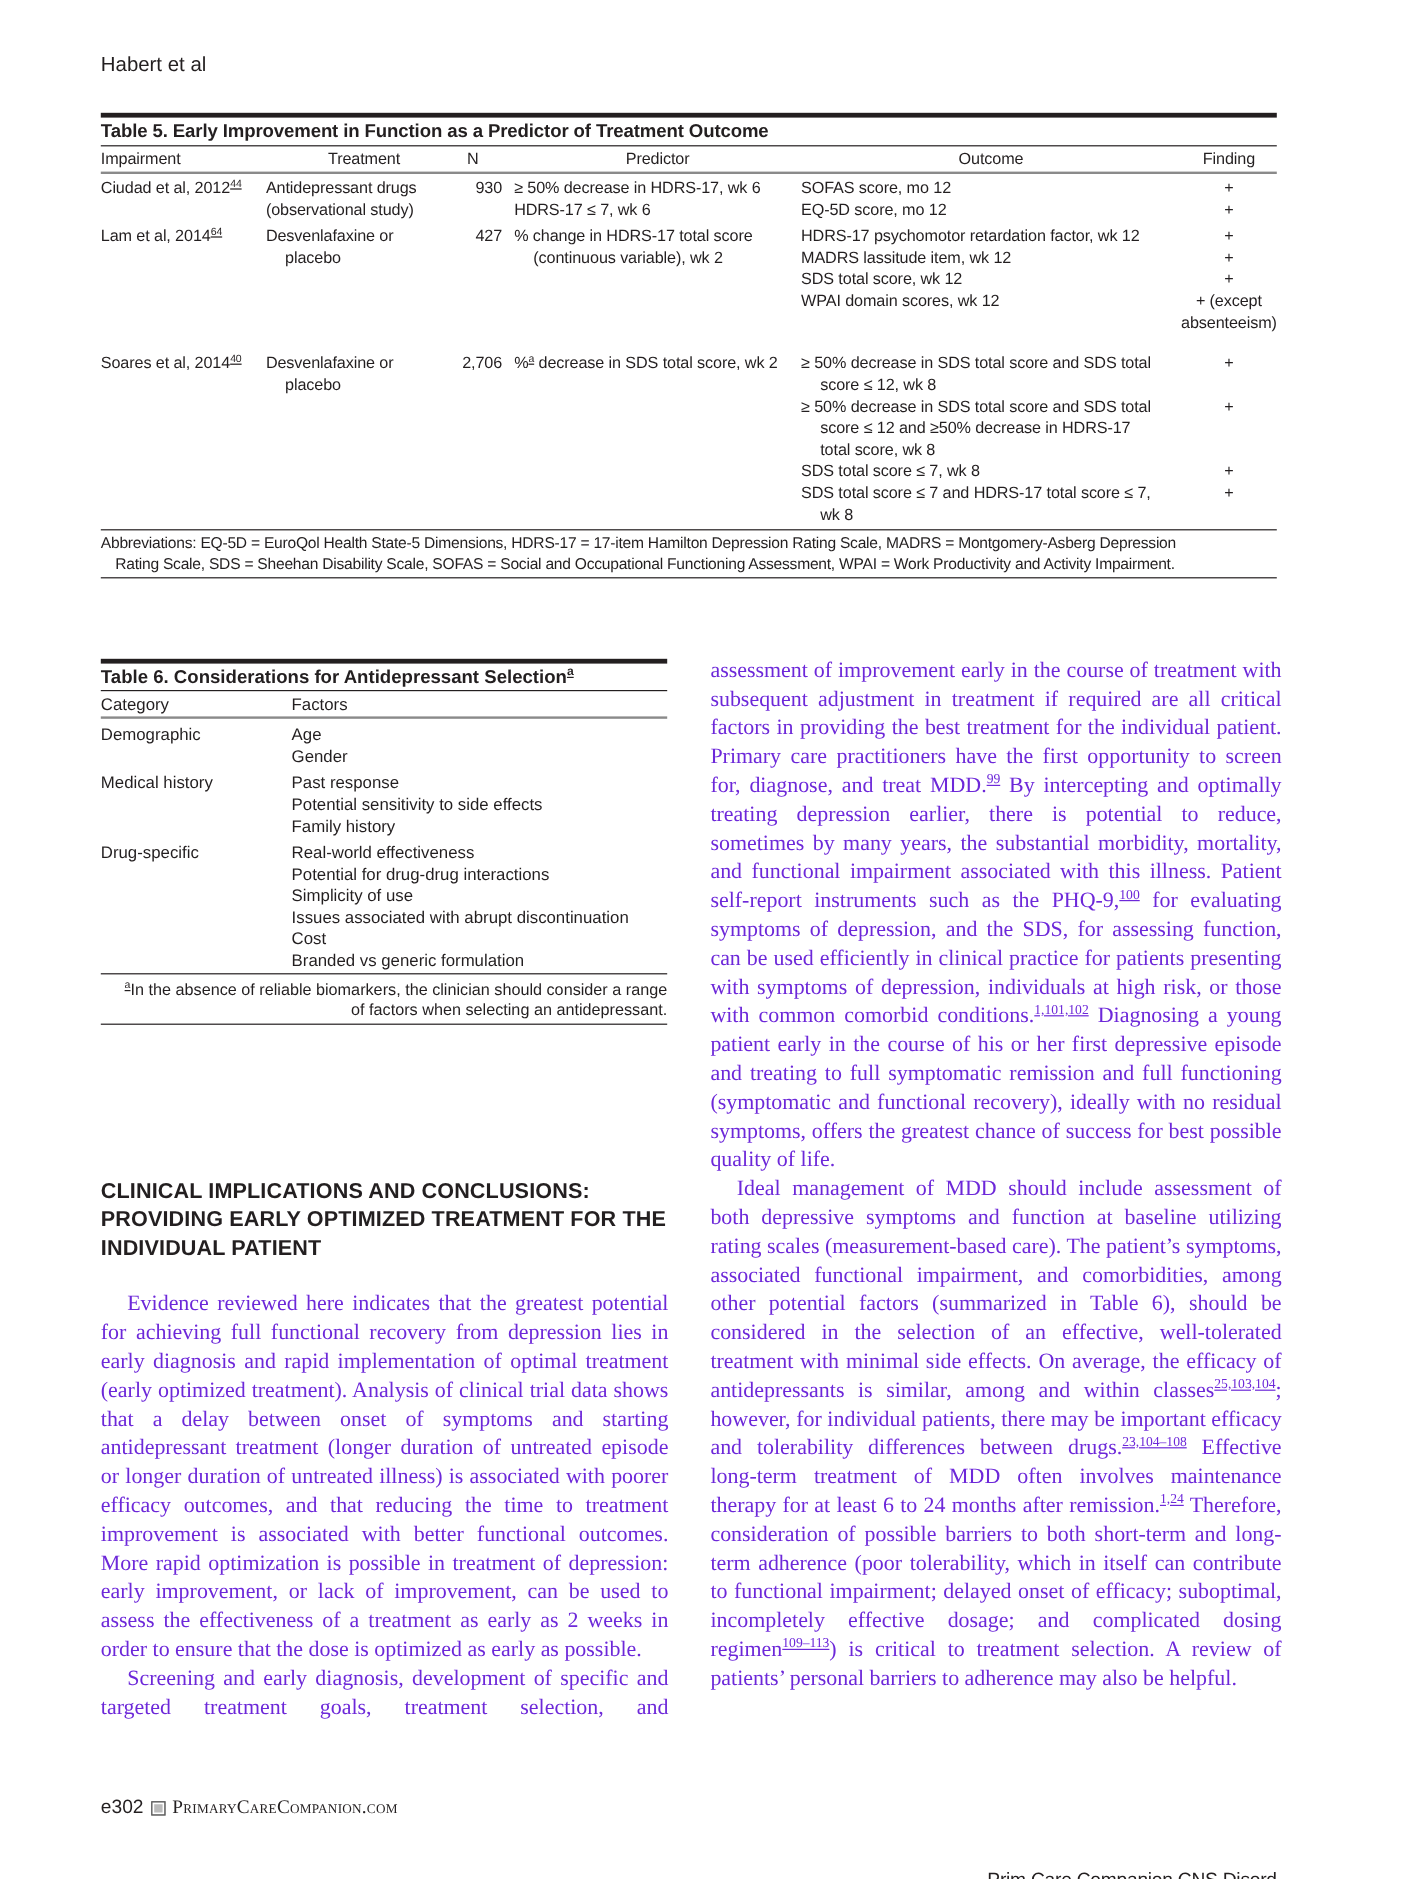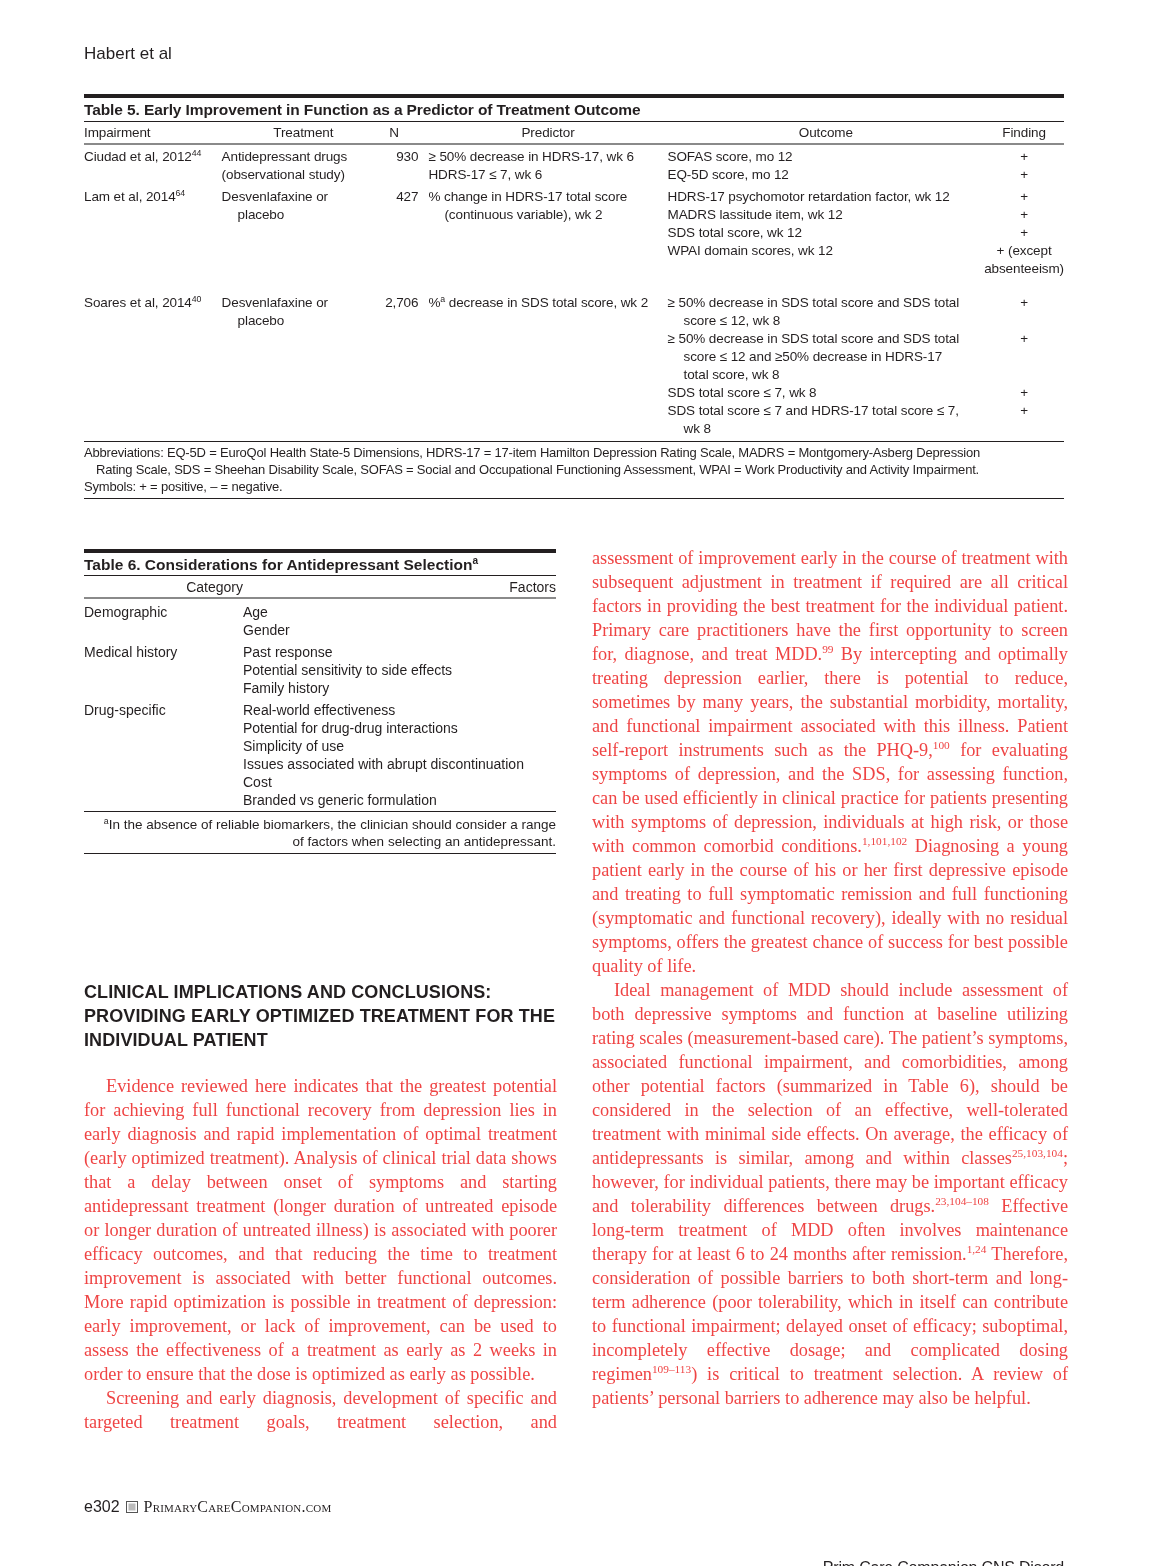--- a/index.html
+++ b/index.html
@@ -22,40 +22,40 @@
   .t5 .c-n { width: 36px; text-align: right; padding-right: 10px; }
   .t5 .c-pred { width: 240px; }
   .t5 .c-out { width: 318px; }
   .t5 .c-find { text-align: center; }
   .t5 th.c-tr, .t5 th.c-pred, .t5 th.c-out { text-align: center; }
   .t5 th.c-n { text-align: left; padding-left: 4px; }
   .t5 tr.grp td { padding-top: 4px; }
   .t5 tr.first td { padding-top: 3px; }
   .ln { display: block; }
   .ln.ind { padding-left: 16px; }
-  sup { font-size: 0.65em; vertical-align: super; line-height: 0; }
+  sup { font-size: 0.65em; vertical-align: super; line-height: 0; text-decoration: underline; }
   .foot { font-size: 13px; line-height: 17px; padding-top: 2px; letter-spacing: -0.2px; }
   .foot .hang { padding-left: 12px; display: block; }
 
   
   .t6 { position: absolute; left: 84px; top: 549px; width: 472px; }
   .t6-title { font-weight: bold; font-size: 15.5px; padding: 3px 0 1px; }
   .t6 table { width: 100%; border-collapse: collapse; font-size: 14px; line-height: 18px; }
-  .t6 th { font-weight: normal; text-align: right; padding: 2px 0 1px; }
+  .t6 th { font-weight: normal; text-align: left; padding: 2px 0 1px; }
   .t6 td { vertical-align: top; padding: 4px 0 0; }
   .t6 .c-cat { width: 159px; }
   .t6 tr.last td { padding-bottom: 2px; }
   .t6-foot { font-size: 13.5px; line-height: 17px; padding: 4px 0 3px; text-align: right; }
   .t6-foot .hang { padding-left: 12px; display: block; }
 
   
   .heading { position: absolute; left: 84px; top: 980px; width: 480px; font-weight: bold; font-size: 18px; line-height: 24px; letter-spacing: 0.1px; }
 
   
-  .col { position: absolute; font-family: "Liberation Serif", serif; font-size: 18.3px; line-height: 24px; text-align: justify; color: #ef4444; }
+  .col { position: absolute; font-family: "Liberation Serif", serif; font-size: 18.3px; line-height: 24px; text-align: justify; color: #6d28d9; }
   .col-left { left: 84px; top: 1074px; width: 473px; }
   .col-right { left: 592px; top: 546px; width: 476px; }
   .col p { text-indent: 22px; }
   .col p.noindent { text-indent: 0; }
   .col sup { font-size: 0.62em; }
 
   
   .footer-left { position: absolute; left: 84px; top: 1498px; font-size: 16px; display: flex; align-items: center; gap: 6px; }
   .footer-left .site { font-family: "Liberation Serif", serif; font-variant: small-caps; font-size: 16px; letter-spacing: 0.2px; }
   .sq-icon { width: 12px; height: 12px; border: 1.5px solid #555; background: #bbb; display: inline-block; box-shadow: inset 0 0 0 1.5px #fff; }
@@ -161,21 +161,20 @@
           <span class="ln">&nbsp;</span>
           <span class="ln">+</span>
           <span class="ln">+</span>
         </td>
       </tr>
     </tbody>
   </table>
   <div class="thin-rule"></div>
   <div class="foot">
     <div><span>Abbreviations: EQ-5D = EuroQol Health State-5 Dimensions, HDRS-17 = 17-item Hamilton Depression Rating Scale, MADRS = Montgomery-Asberg Depression</span><span class="hang">Rating Scale, SDS = Sheehan Disability Scale,  SOFAS = Social and Occupational Functioning Assessment, WPAI = Work Productivity and Activity Impairment.</span></div>
-    <div>Symbols: + = positive, – = negative.</div>
   </div>
   <div class="thin-rule" style="margin-top:3px"></div>
 </div>
 
 <div class="t6">
   <div class="thick-rule"></div>
   <div class="t6-title"><span>Table 6. Considerations for Antidepressant Selection</span><sup>a</sup></div>
   <div class="thin-rule"></div>
   <table>
     <thead>

